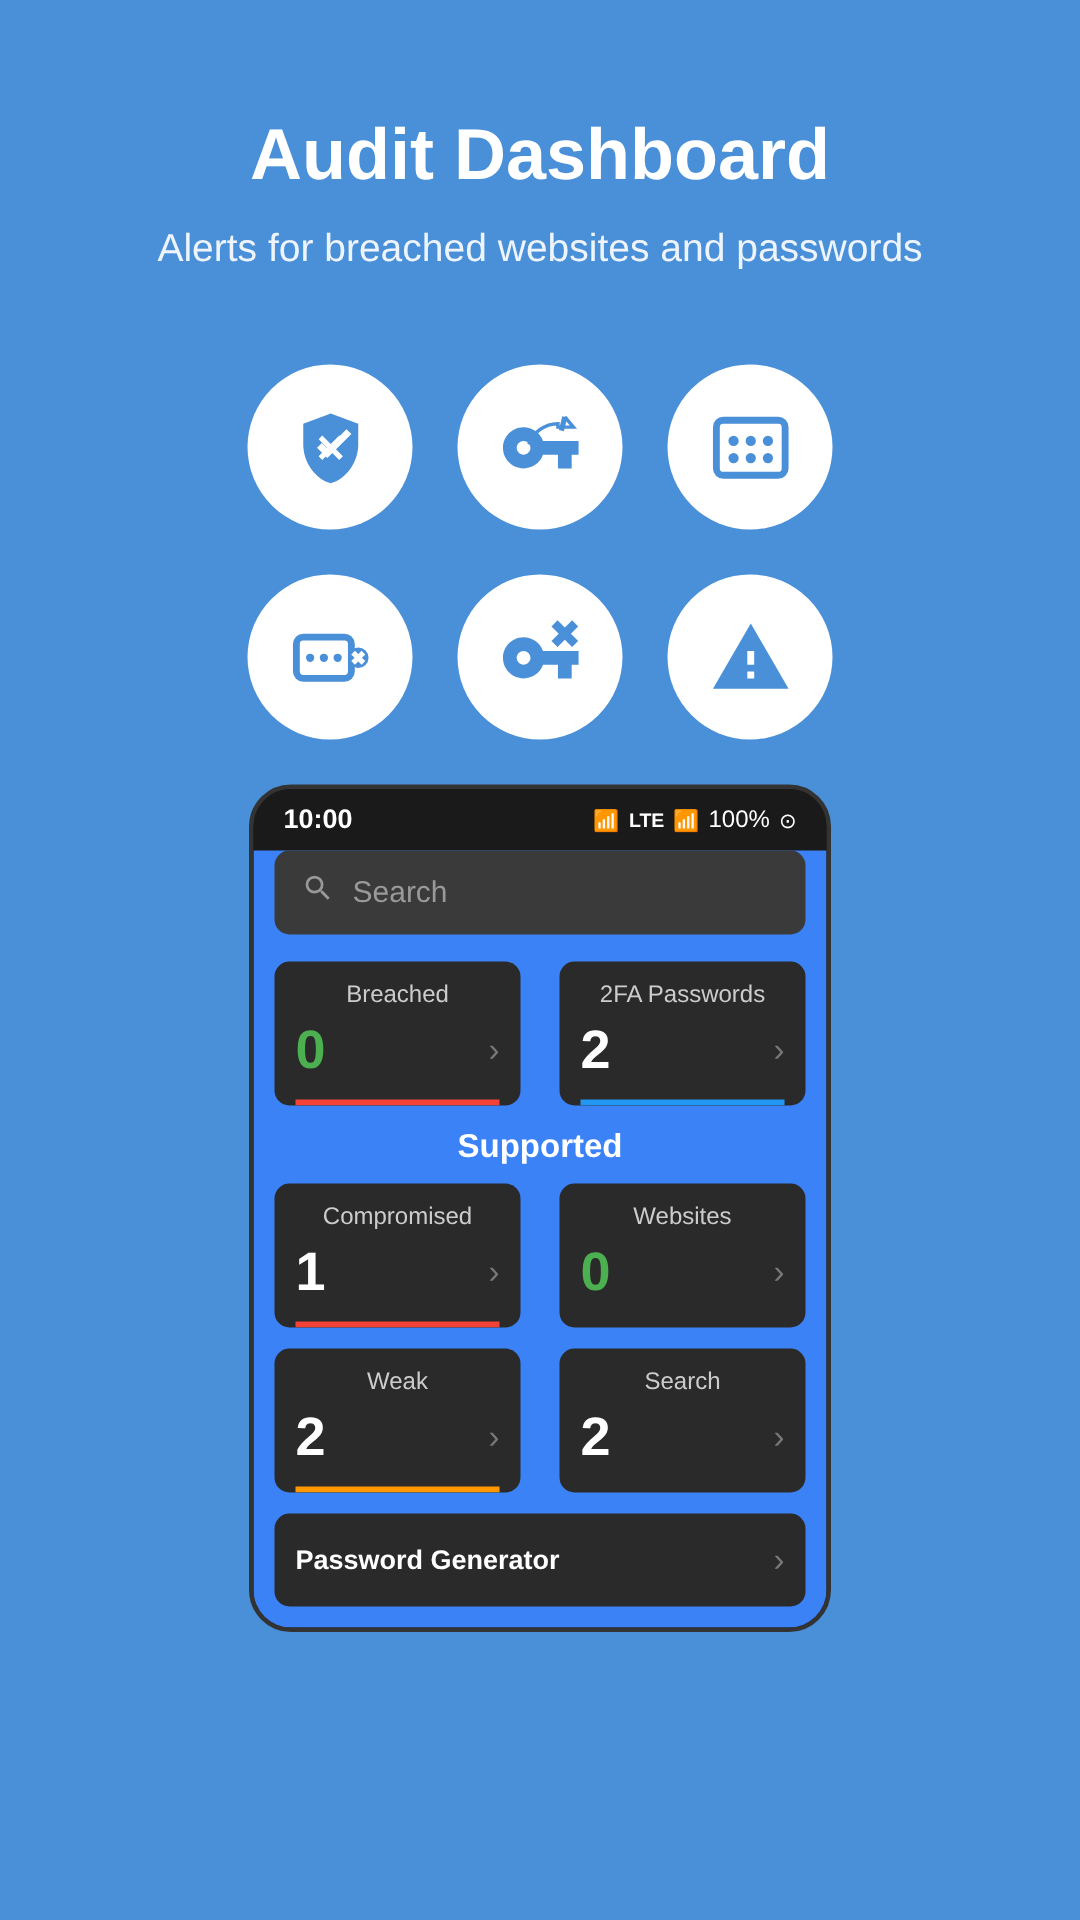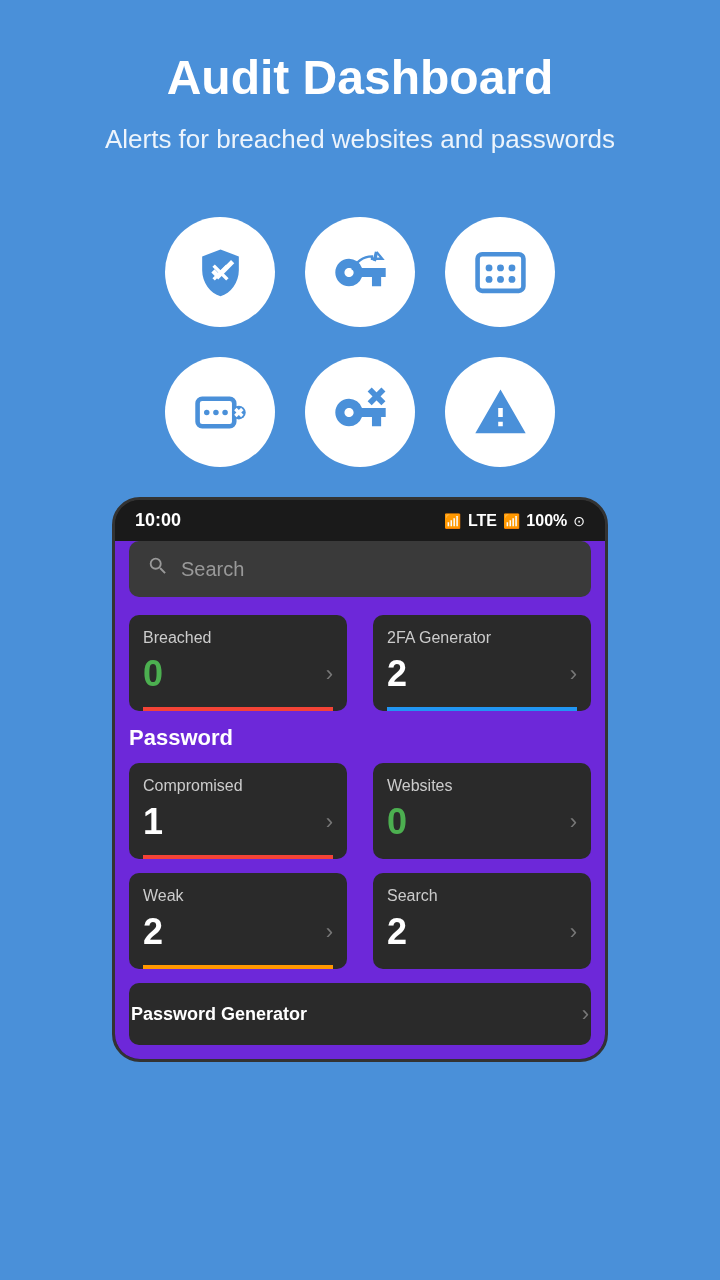--- a/index.html
+++ b/index.html
@@ -11,21 +11,21 @@
       font-family: 'Segoe UI', Arial, sans-serif;
       display: flex;
       flex-direction: column;
       align-items: center;
     }
 
     
     .header {
       width: 100%;
       text-align: center;
-      padding: 50px 40px 20px;
+      padding: 76px 40px 20px;
       color: white;
     }
     .header-title {
       font-size: 48px;
       font-weight: 800;
       color: white;
       margin-bottom: 16px;
     }
     .header-subtitle {
       font-size: 26px;
@@ -53,21 +53,21 @@
       justify-content: center;
     }
     .icon-circle svg {
       width: 55px;
       height: 55px;
       fill: #4a90d9;
     }
 
     
     .phone-mockup {
-      width: 496px;
+      width: 388px;
       background: #1a1a1a;
       border-radius: 28px;
       overflow: hidden;
       border: 3px solid #333;
       flex-shrink: 0;
     }
 
     
     .status-bar {
       background: #1a1a1a;
@@ -83,27 +83,28 @@
     }
     .status-icons {
       display: flex;
       align-items: center;
       gap: 6px;
       color: white;
       font-size: 14px;
     }
     .battery-text {
       font-size: 16px;
-      font-weight: 700;
+      font-weight: 400;
     }
 
     
     .app-content {
-      background: #6d28d9;
+      background: #3b82f6;
       padding: 0 14px 14px;
+      text-align: center;
     }
 
     
     .search-bar {
       background: #3a3a3a;
       border-radius: 10px;
       padding: 14px 18px;
       display: flex;
       align-items: center;
       gap: 12px;
@@ -170,21 +171,21 @@
     }
     .indicator-red { background: #f44336; }
     .indicator-blue { background: #2196f3; }
     .indicator-orange { background: #ff9800; }
     .indicator-gray { background: transparent; }
 
     
     .bottom-item {
       background: #2a2a2a;
       border-radius: 10px;
-      padding: 18px 2px;
+      padding: 18px 14px;
       display: flex;
       justify-content: space-between;
       align-items: center;
       margin-top: 0;
       gap: 44px;
     }
     .bottom-item-label {
       color: white;
       font-size: 18px;
       font-weight: 600;
@@ -261,21 +262,21 @@
     </svg>
   </div>
 </div>
 
 <div class="phone-mockup">
 
   <div class="status-bar">
     <span class="status-time">10:00</span>
     <div class="status-icons">
       <span>📶</span>
-      <span style="font-size:16px;font-weight:700;">LTE</span>
+      <span style="font-size:13px;font-weight:700;">LTE</span>
       <span>📶</span>
       <span class="battery-text">100%</span>
       <span>⊙</span>
     </div>
   </div>
 
   <div class="app-content">
 
     <div class="search-bar">
       <span class="search-icon-svg">
@@ -292,32 +293,32 @@
         <div class="card">
           <div class="card-label">Breached</div>
           <div class="card-row">
             <span class="card-value green">0</span>
             <span class="card-chevron">›</span>
           </div>
           <div class="card-indicator indicator-red"></div>
         </div>
 
         <div class="card">
-          <div class="card-label">2FA Generator</div>
+          <div class="card-label">2FA Passwords</div>
           <div class="card-row">
             <span class="card-value white">2</span>
             <span class="card-chevron">›</span>
           </div>
           <div class="card-indicator indicator-blue"></div>
         </div>
       </div>
     </div>
 
     <div class="passwords-section">
-      <div class="section-header">Password</div>
+      <div class="section-header">Supported</div>
       <div class="cards-grid">
 
         <div class="card">
           <div class="card-label">Compromised</div>
           <div class="card-row">
             <span class="card-value white">1</span>
             <span class="card-chevron">›</span>
           </div>
           <div class="card-indicator indicator-red"></div>
         </div>

